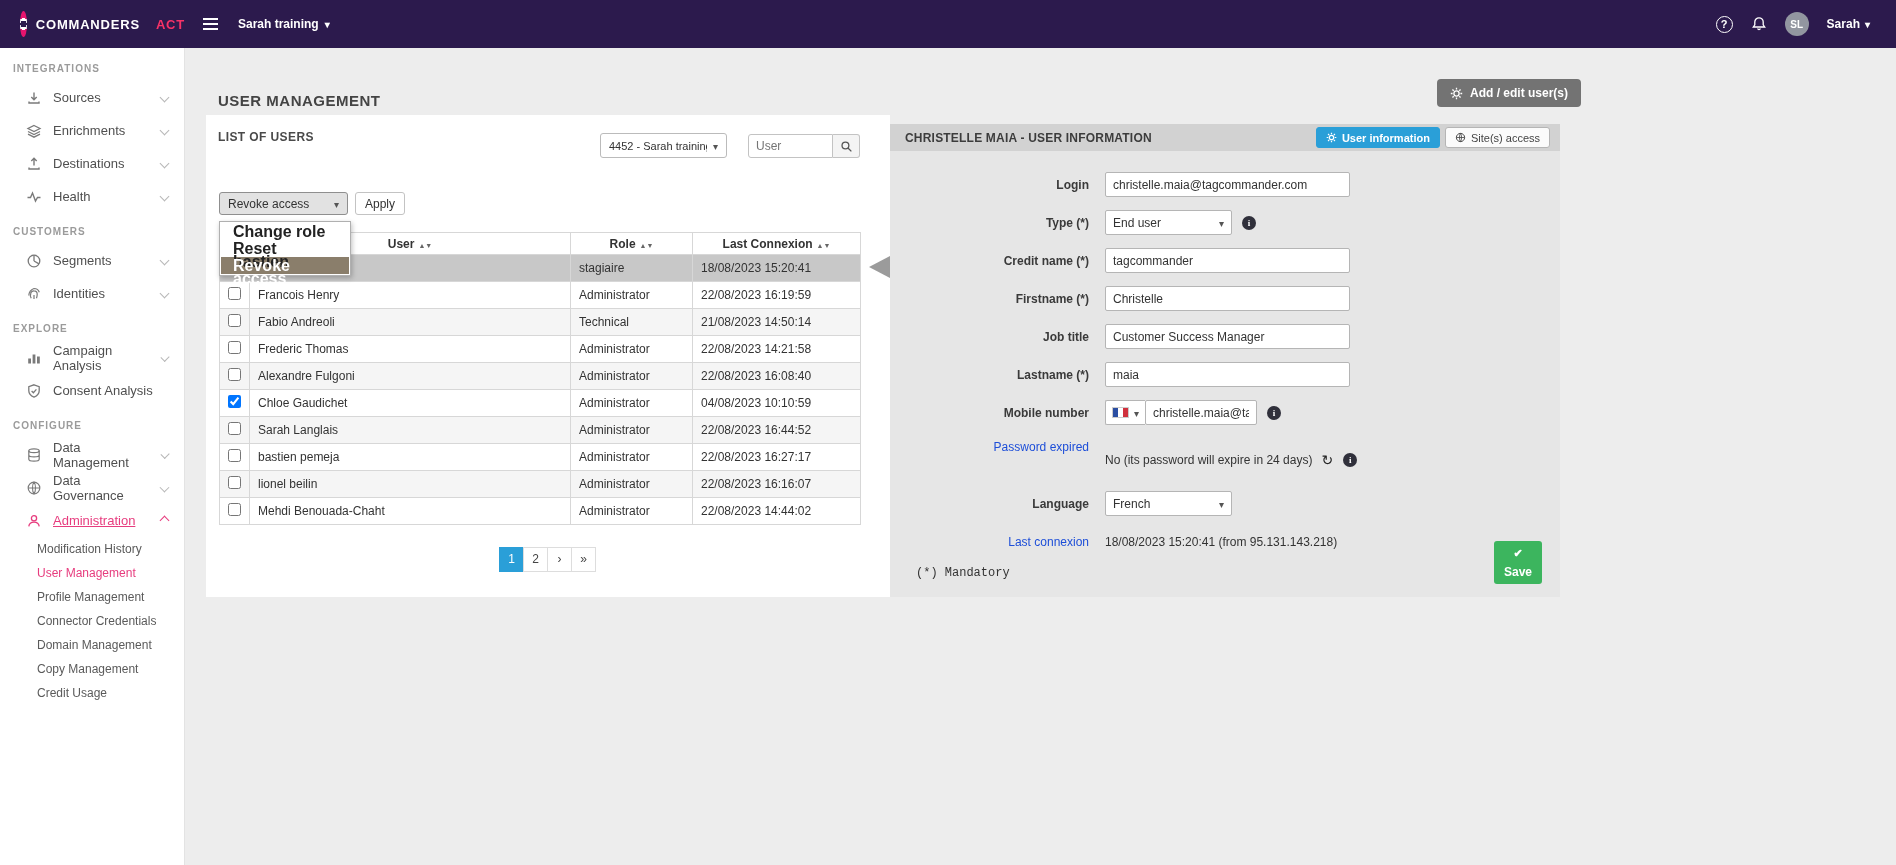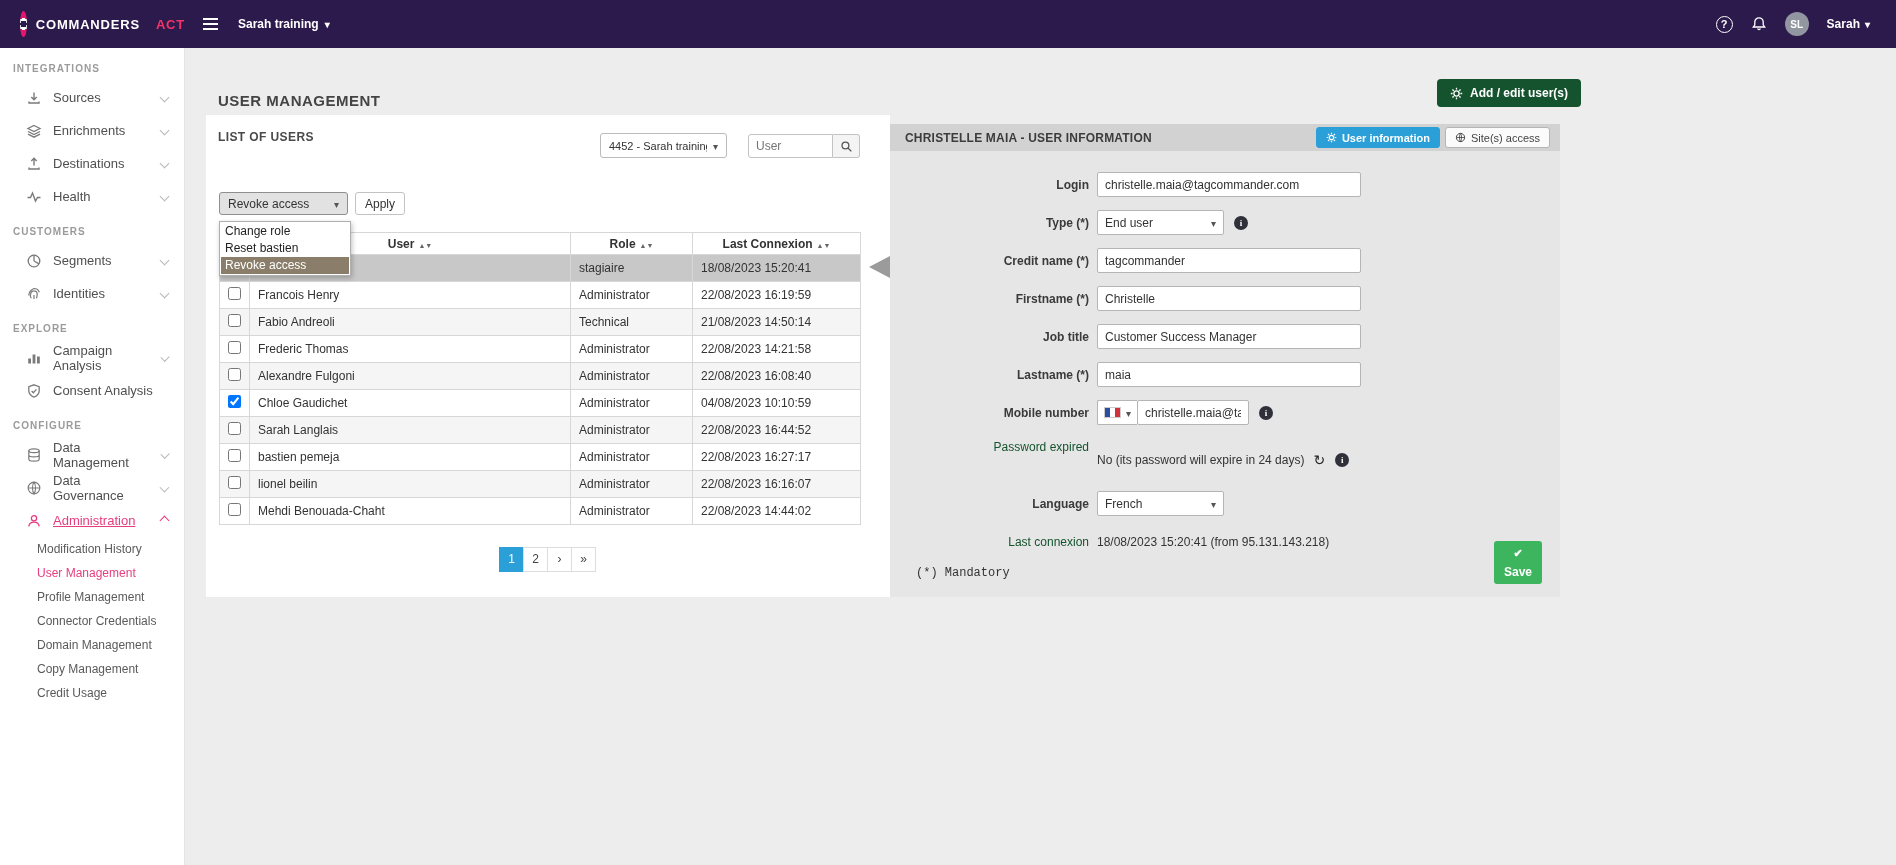--- a/index.html
+++ b/index.html
@@ -35,38 +35,38 @@
   .side-item svg { flex:0 0 16px; color:#7a7a7a; }
   .side-item.active { color:#e73c7e;text-decoration:underline; }
   .side-item.active svg { color:#e73c7e; }
   .chev { width:7px; height:7px; border-right:1.6px solid #b7b7b7; border-bottom:1.6px solid #b7b7b7; transform:rotate(45deg); display:inline-block; margin-left:auto; }
   .chev.up { transform:rotate(-135deg); border-color:#e73c7e; }
   .sub-item { height:24px; display:flex; align-items:center; padding-left:37px; font-size:12px; color:#5a5a5a; cursor:pointer; }
   .sub-item.active { color:#e73c7e; }
 
   
   .page-title { position:absolute; left:33px; top:44px; font-size:15px; font-weight:bold; letter-spacing:.5px; color:#444; }
-  .btn-addedit { position:absolute; left:1252px; top:31px; background:#14532d; color:#fff; border:none; border-radius:4px; font-weight:bold; font-size:12px; padding:7px 13px; display:flex; align-items:center; gap:7px; cursor:pointer; font-family:inherit; }
+  .btn-addedit { position:absolute; left:1252px; top:31px; background:#737373; color:#fff; border:none; border-radius:4px; font-weight:bold; font-size:12px; padding:7px 13px; display:flex; align-items:center; gap:7px; cursor:pointer; font-family:inherit; }
 
   
   .card-list { position:absolute; left:21px; top:67px; width:684px; height:482px; background:#fff; }
   .list-title { position:absolute; left:12px; top:15px; font-size:12px; font-weight:bold; letter-spacing:.4px; color:#4a4a4a; }
   .acct-select { position:absolute; left:394px; top:18px; width:127px; height:25px; background:#fff; border:1px solid #bbb; border-radius:3px; font-size:11px; display:flex; align-items:center; padding:0 8px; gap:6px; cursor:pointer; }
   .acct-select .txt { flex:1; white-space:nowrap; overflow:hidden; }
   .caret-d::after { content:"\25BE"; font-size:10px; color:#555; }
   .search-wrap { position:absolute; left:542px; top:19px; display:flex; }
   .search-input { width:85px; height:24px; border:1px solid #c3c3c3; border-radius:3px 0 0 3px; padding:0 7px; font-size:12px; font-family:inherit; }
   .search-btn { width:27px; height:24px; border:1px solid #c3c3c3; border-left:none; background:#f4f4f4; border-radius:0 3px 3px 0; display:flex; align-items:center; justify-content:center; cursor:pointer; color:#555; }
 
   .bulk-select { position:absolute; left:13px; top:77px; width:129px; height:23px; background:#e2e2e2; border:1px solid #8f8f8f; border-radius:3px; font-size:12px; display:flex; align-items:center; padding:0 8px; gap:6px; cursor:pointer; }
   .bulk-select .txt { flex:1; }
   .btn-apply { position:absolute; left:149px; top:77px; height:23px; padding:0 9px; background:#fff; border:1px solid #c3c3c3; border-radius:3px; font-size:12px; font-family:inherit; cursor:pointer; color:#333; }
 
   .bulk-menu { position:absolute; left:13px; top:106px; width:132px; background:#fff; border:1px solid #b0b0b0; box-shadow:1px 2px 5px rgba(0,0,0,.25); z-index:6; padding:1px; }
-  .bulk-menu .mi { font-size:12px; padding:2px 4px; height:17px; line-height:13px; cursor:pointer; color:#222; }
+  .bulk-menu .mi { font-size:16px; padding:2px 12px; height:17px; line-height:13px; cursor:pointer; color:#222;font-weight:bold; }
   .bulk-menu .mi.sel { background:#8a7e6b; color:#fff; }
 
   table.users { position:absolute; left:13px; top:117px; width:641px; border-collapse:collapse; table-layout:fixed; font-size:12px; }
   table.users th, table.users td { border:1px solid #d7d7d7; }
   table.users th { height:22px; font-weight:bold; text-align:center; color:#333; background:#fff; }
   table.users td { height:27px; padding:0 8px; background:#fff; }
   table.users td.c { text-align:center; padding:0; }
   tbody tr:nth-child(odd):not([data-selected="true"]) td { background:#f5f5f5; }
   tr[data-selected="true"] td { background:#c8c8c8; }
   .sort::after { content:"\25B2\25BC"; font-size:7px; color:#666; margin-left:4px; letter-spacing:0; }
@@ -80,24 +80,24 @@
   .panel-arrow { position:absolute; left:-21px; top:132px; width:0; height:0; border:11px solid transparent; border-right:21px solid #9b9b9b; border-left:none; }
   .panel-head { height:27px; background:#d2d2d2; display:flex; align-items:center; padding:0 10px 0 15px; }
   .panel-title { font-size:12px; font-weight:bold; color:#3c3c3c; letter-spacing:.2px; }
   .panel-tabs { margin-left:auto; display:flex; gap:5px; }
   .tab-btn { height:21px; border-radius:3px; font-size:11px; display:flex; align-items:center; gap:5px; padding:0 9px; cursor:pointer; border:1px solid #b5b5b5; background:#fbfbfb; color:#444; font-family:inherit; }
   .tab-btn.active { background:#2a9fd8; border-color:#2a9fd8; color:#fff; font-weight:bold; }
 
   .form { padding-top:21px; }
   .frow { display:flex; align-items:center; margin-bottom:13px; min-height:25px; }
   .frow.top { align-items:flex-start; min-height:40px; }
-  .flabel { width:199px; text-align:right; margin-right:8px; font-weight:bold; color:#3a3a3a; font-size:12px; }
-  .flabel.plain { font-weight:normal; color:#14532d; }
+  .flabel { width:199px; text-align:right; margin-right:16px; font-weight:bold; color:#3a3a3a; font-size:12px; }
+  .flabel.plain { font-weight:normal; color:#1d4ed8; }
   .frow.top .flabel { padding-top:2px; }
-  .tinput { width:264px; height:25px; border:1px solid #b5b5b5; border-radius:2px; padding:0 7px; font-size:12px; font-family:inherit; background:#fff; color:#333; }
+  .tinput { width:245px; height:25px; border:1px solid #b5b5b5; border-radius:2px; padding:0 7px; font-size:12px; font-family:inherit; background:#fff; color:#333; }
   .tinput.narrow { width:112px; }
   .fselect { width:127px; height:25px; background:#fff; border:1px solid #b5b5b5; border-radius:2px; display:flex; align-items:center; padding:0 7px; gap:6px; cursor:pointer; }
   .fselect .txt { flex:1; font-size:12px; }
   .info-dot { width:14px; height:14px; border-radius:50%; background:#30303b; color:#fff; display:inline-flex; align-items:center; justify-content:center; margin-left:10px; cursor:pointer; flex:0 0 14px; }
   .info-dot::after { content:"i"; font-size:9px; font-weight:bold; font-family:"Liberation Serif", serif; }
   .flag-select { height:25px; border:1px solid #b5b5b5; border-radius:2px 0 0 2px; border-right:none; background:#fff; display:flex; align-items:center; padding:0 6px; gap:5px; cursor:pointer; }
   .flag-fr { width:17px; height:11px; display:flex; border:1px solid #ccc; }
   .flag-fr i { flex:1; } .flag-fr i:nth-child(1){background:#2b4ea2;} .flag-fr i:nth-child(2){background:#fff;} .flag-fr i:nth-child(3){background:#d0313d;}
   .pw-value { margin-top:15px; display:flex; align-items:center; font-size:12px; color:#333; }
   .refresh-ic { margin-left:9px; font-size:14px; color:#222; cursor:pointer; line-height:1; }

